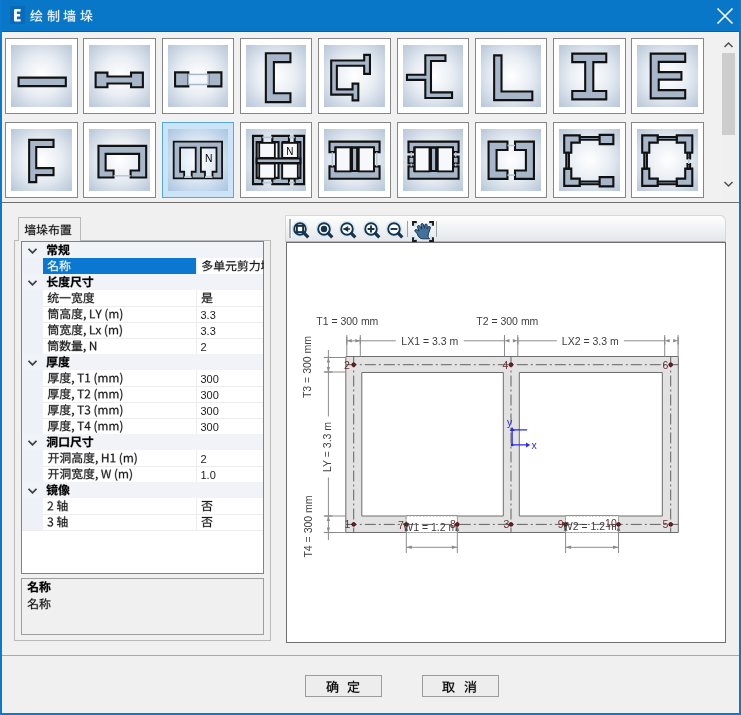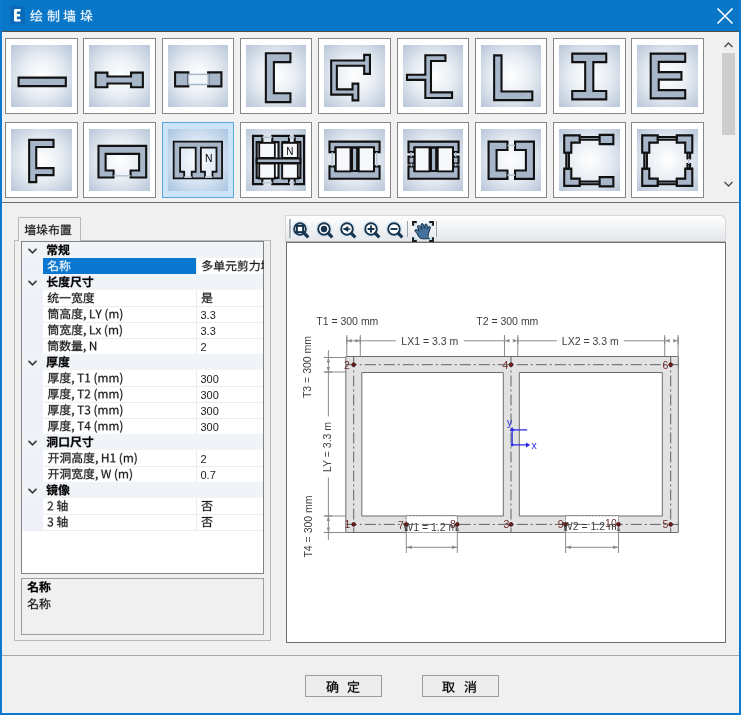--- a/index.html
+++ b/index.html
@@ -285,21 +285,21 @@
 <svg style="position:absolute;left:46.5px;top:449.7px;overflow:hidden;" width="92" height="16" viewBox="0 -12.48 92 16.20">
       <path d="M7.8,-8.4L7.8,-5.0L4.4,-5.0L4.4,-5.5L4.4,-8.4L7.8,-8.4ZM0.6,-5.0L0.6,-4.2L3.5,-4.2C3.3,-2.5 2.7,-0.9 0.6,0.3C0.9,0.5 1.2,0.8 1.4,1.0C3.6,-0.4 4.2,-2.3 4.4,-4.2L7.8,-4.2L7.8,1.0L8.7,1.0L8.7,-4.2L11.4,-4.2L11.4,-5.0L8.7,-5.0L8.7,-8.4L11.0,-8.4L11.0,-9.3L1.1,-9.3L1.1,-8.4L3.5,-8.4L3.5,-5.5L3.5,-5.0L0.6,-5.0ZM17.5,-7.6L17.5,-6.8L21.6,-6.8L21.6,-7.6L17.5,-7.6ZM13.0,-9.2C13.8,-8.9 14.7,-8.3 15.2,-7.9L15.7,-8.7C15.2,-9.0 14.2,-9.6 13.5,-9.9L13.0,-9.2ZM12.4,-6.0C13.2,-5.7 14.2,-5.1 14.6,-4.8L15.2,-5.5C14.7,-5.9 13.7,-6.4 12.9,-6.7L12.4,-6.0ZM12.8,0.1L13.6,0.7C14.2,-0.4 15.0,-1.8 15.6,-3.1L14.9,-3.7C14.3,-2.3 13.4,-0.8 12.8,0.1ZM15.9,-9.6L15.9,1.0L16.8,1.0L16.8,-8.8L22.2,-8.8L22.2,-0.2C22.2,0.0 22.2,0.1 22.0,0.1C21.8,0.1 21.2,0.1 20.5,0.1C20.6,0.3 20.7,0.7 20.8,1.0C21.7,1.0 22.3,1.0 22.6,0.8C23.0,0.6 23.1,0.4 23.1,-0.2L23.1,-9.6L15.9,-9.6ZM17.8,-5.6L17.8,-1.1L18.6,-1.1L18.6,-1.8L21.2,-1.8L21.2,-5.6L17.8,-5.6ZM18.6,-4.8L20.4,-4.8L20.4,-2.6L18.6,-2.6L18.6,-4.8ZM27.6,-6.8L32.3,-6.8L32.3,-5.7L27.6,-5.7L27.6,-6.8ZM26.8,-7.5L26.8,-5.0L33.2,-5.0L33.2,-7.5L26.8,-7.5ZM29.5,-10.1L29.5,-8.9L24.8,-8.9L24.8,-8.1L35.2,-8.1L35.2,-8.9L30.4,-8.9L30.4,-10.1L29.5,-10.1ZM25.3,-4.2L25.3,1.0L26.2,1.0L26.2,-3.5L33.9,-3.5L33.9,-0.1C33.9,0.0 33.8,0.1 33.6,0.1C33.4,0.1 32.7,0.1 31.9,0.1C32.1,0.3 32.2,0.7 32.2,0.9C33.2,0.9 33.9,0.9 34.3,0.8C34.7,0.6 34.8,0.4 34.8,-0.1L34.8,-4.2L25.3,-4.2ZM28.5,-2.0L31.5,-2.0L31.5,-0.8L28.5,-0.8L28.5,-2.0ZM27.7,-2.7L27.7,0.5L28.5,0.5L28.5,-0.2L32.3,-0.2L32.3,-2.7L27.7,-2.7ZM40.6,-7.8L40.6,-6.7L38.7,-6.7L38.7,-6.0L40.6,-6.0L40.6,-4.0L45.3,-4.0L45.3,-6.0L47.2,-6.0L47.2,-6.7L45.3,-6.7L45.3,-7.8L44.4,-7.8L44.4,-6.7L41.5,-6.7L41.5,-7.8L40.6,-7.8ZM44.4,-6.0L44.4,-4.7L41.5,-4.7L41.5,-6.0L44.4,-6.0ZM45.1,-2.5C44.6,-1.8 43.9,-1.3 43.1,-0.9C42.3,-1.4 41.6,-1.9 41.1,-2.5L45.1,-2.5ZM38.9,-3.2L38.9,-2.5L40.7,-2.5L40.2,-2.3C40.7,-1.6 41.4,-1.0 42.1,-0.6C41.0,-0.2 39.7,0.1 38.4,0.2C38.5,0.4 38.7,0.7 38.8,1.0C40.3,0.8 41.8,0.5 43.0,-0.1C44.2,0.4 45.5,0.8 47.0,1.0C47.1,0.8 47.3,0.4 47.5,0.2C46.2,0.1 45.0,-0.2 44.0,-0.6C45.0,-1.1 45.9,-1.9 46.4,-3.0L45.8,-3.3L45.7,-3.2L38.9,-3.2ZM37.5,-8.9L37.5,-5.4C37.5,-3.7 37.4,-1.2 36.4,0.5C36.6,0.6 37.0,0.8 37.1,1.0C38.2,-0.8 38.3,-3.6 38.3,-5.4L38.3,-8.1L47.3,-8.1L47.3,-8.9L42.8,-8.9L42.8,-10.1L41.9,-10.1L41.9,-8.9L37.5,-8.9ZM48.9,2.3C50.0,1.8 50.7,0.9 50.7,-0.2C50.7,-1.0 50.3,-1.5 49.7,-1.5C49.3,-1.5 48.9,-1.2 48.9,-0.7C48.9,-0.3 49.3,0.0 49.7,0.0L49.8,0.0C49.8,0.7 49.4,1.3 48.6,1.6L48.9,2.3ZM55.2,-0.0L56.3,-0.0L56.3,-4.2L60.4,-4.2L60.4,-0.0L61.6,-0.0L61.6,-8.8L60.4,-8.8L60.4,-5.1L56.3,-5.1L56.3,-8.8L55.2,-8.8L55.2,-0.0ZM63.8,-0.0L68.6,-0.0L68.6,-0.9L66.9,-0.9L66.9,-8.8L66.0,-8.8C65.6,-8.5 65.0,-8.3 64.2,-8.2L64.2,-7.5L65.8,-7.5L65.8,-0.9L63.8,-0.9L63.8,-0.0ZM75.0,2.4L75.6,2.1C74.6,0.3 74.1,-1.7 74.1,-3.7C74.1,-5.8 74.6,-7.8 75.6,-9.5L75.0,-9.8C73.9,-8.0 73.2,-6.1 73.2,-3.7C73.2,-1.4 73.9,0.6 75.0,2.4ZM77.3,-0.0L78.4,-0.0L78.4,-4.7C79.0,-5.4 79.5,-5.7 80.0,-5.7C80.8,-5.7 81.2,-5.2 81.2,-4.0L81.2,-0.0L82.3,-0.0L82.3,-4.7C82.9,-5.4 83.4,-5.7 84.0,-5.7C84.8,-5.7 85.2,-5.2 85.2,-4.0L85.2,-0.0L86.3,-0.0L86.3,-4.1C86.3,-5.8 85.6,-6.7 84.3,-6.7C83.5,-6.7 82.8,-6.2 82.1,-5.4C81.9,-6.2 81.3,-6.7 80.3,-6.7C79.5,-6.7 78.9,-6.2 78.3,-5.6L78.3,-5.6L78.2,-6.5L77.3,-6.5L77.3,-0.0ZM88.5,2.4C89.6,0.6 90.2,-1.4 90.2,-3.7C90.2,-6.1 89.6,-8.0 88.5,-9.8L87.8,-9.5C88.8,-7.8 89.3,-5.8 89.3,-3.7C89.3,-1.7 88.8,0.3 87.8,2.1L88.5,2.4Z" fill="#1a1a1a" stroke="#1a1a1a" stroke-width="0.25"></path>
     </svg>
 <div class="val" style="left:200.5px;top:452.5px">2</div>
 <div class="abs" style="left:22px;top:466px;width:21px;height:16px;background:#eef2f8"></div>
 <div class="row-sep" style="left:22px;top:481.5px;width:240.5px"></div>
 <div class="abs" style="left:196px;top:466px;width:1px;height:16px;background:#ededed"></div>
 <svg style="position:absolute;left:46.5px;top:465.7px;overflow:hidden;" width="87" height="16" viewBox="0 -12.48 87 16.20">
       <path d="M7.8,-8.4L7.8,-5.0L4.4,-5.0L4.4,-5.5L4.4,-8.4L7.8,-8.4ZM0.6,-5.0L0.6,-4.2L3.5,-4.2C3.3,-2.5 2.7,-0.9 0.6,0.3C0.9,0.5 1.2,0.8 1.4,1.0C3.6,-0.4 4.2,-2.3 4.4,-4.2L7.8,-4.2L7.8,1.0L8.7,1.0L8.7,-4.2L11.4,-4.2L11.4,-5.0L8.7,-5.0L8.7,-8.4L11.0,-8.4L11.0,-9.3L1.1,-9.3L1.1,-8.4L3.5,-8.4L3.5,-5.5L3.5,-5.0L0.6,-5.0ZM17.5,-7.6L17.5,-6.8L21.6,-6.8L21.6,-7.6L17.5,-7.6ZM13.0,-9.2C13.8,-8.9 14.7,-8.3 15.2,-7.9L15.7,-8.7C15.2,-9.0 14.2,-9.6 13.5,-9.9L13.0,-9.2ZM12.4,-6.0C13.2,-5.7 14.2,-5.1 14.6,-4.8L15.2,-5.5C14.7,-5.9 13.7,-6.4 12.9,-6.7L12.4,-6.0ZM12.8,0.1L13.6,0.7C14.2,-0.4 15.0,-1.8 15.6,-3.1L14.9,-3.7C14.3,-2.3 13.4,-0.8 12.8,0.1ZM15.9,-9.6L15.9,1.0L16.8,1.0L16.8,-8.8L22.2,-8.8L22.2,-0.2C22.2,0.0 22.2,0.1 22.0,0.1C21.8,0.1 21.2,0.1 20.5,0.1C20.6,0.3 20.7,0.7 20.8,1.0C21.7,1.0 22.3,1.0 22.6,0.8C23.0,0.6 23.1,0.4 23.1,-0.2L23.1,-9.6L15.9,-9.6ZM17.8,-5.6L17.8,-1.1L18.6,-1.1L18.6,-1.8L21.2,-1.8L21.2,-5.6L17.8,-5.6ZM18.6,-4.8L20.4,-4.8L20.4,-2.6L18.6,-2.6L18.6,-4.8ZM30.3,-2.3L30.3,-0.3C30.3,0.6 30.6,0.8 31.8,0.8C32.1,0.8 33.8,0.8 34.0,0.8C35.1,0.8 35.4,0.4 35.5,-1.4C35.3,-1.5 34.9,-1.6 34.7,-1.8C34.7,-0.2 34.6,0.0 34.0,0.0C33.6,0.0 32.2,0.0 31.9,0.0C31.3,0.0 31.2,-0.0 31.2,-0.4L31.2,-2.3L30.3,-2.3ZM29.3,-3.8L29.3,-2.8C29.3,-1.9 29.0,-0.5 24.5,0.4C24.7,0.6 25.0,0.9 25.1,1.1C29.7,0.1 30.3,-1.6 30.3,-2.8L30.3,-3.8L29.3,-3.8ZM26.4,-5.0L26.4,-1.2L27.3,-1.2L27.3,-4.2L32.6,-4.2L32.6,-1.3L33.6,-1.3L33.6,-5.0L26.4,-5.0ZM29.2,-9.9C29.3,-9.6 29.5,-9.3 29.6,-9.0L24.9,-9.0L24.9,-6.8L25.8,-6.8L25.8,-8.2L34.2,-8.2L34.2,-6.8L35.1,-6.8L35.1,-9.0L30.7,-9.0C30.6,-9.4 30.3,-9.9 30.1,-10.2L29.2,-9.9ZM31.2,-7.8L31.2,-7.0L28.8,-7.0L28.8,-7.8L27.9,-7.8L27.9,-7.0L26.1,-7.0L26.1,-6.3L27.9,-6.3L27.9,-5.4L28.8,-5.4L28.8,-6.3L31.2,-6.3L31.2,-5.4L32.1,-5.4L32.1,-6.3L33.9,-6.3L33.9,-7.0L32.1,-7.0L32.1,-7.8L31.2,-7.8ZM40.6,-7.8L40.6,-6.7L38.7,-6.7L38.7,-6.0L40.6,-6.0L40.6,-4.0L45.3,-4.0L45.3,-6.0L47.2,-6.0L47.2,-6.7L45.3,-6.7L45.3,-7.8L44.4,-7.8L44.4,-6.7L41.5,-6.7L41.5,-7.8L40.6,-7.8ZM44.4,-6.0L44.4,-4.7L41.5,-4.7L41.5,-6.0L44.4,-6.0ZM45.1,-2.5C44.6,-1.8 43.9,-1.3 43.1,-0.9C42.3,-1.4 41.6,-1.9 41.1,-2.5L45.1,-2.5ZM38.9,-3.2L38.9,-2.5L40.7,-2.5L40.2,-2.3C40.7,-1.6 41.4,-1.0 42.1,-0.6C41.0,-0.2 39.7,0.1 38.4,0.2C38.5,0.4 38.7,0.7 38.8,1.0C40.3,0.8 41.8,0.5 43.0,-0.1C44.2,0.4 45.5,0.8 47.0,1.0C47.1,0.8 47.3,0.4 47.5,0.2C46.2,0.1 45.0,-0.2 44.0,-0.6C45.0,-1.1 45.9,-1.9 46.4,-3.0L45.8,-3.3L45.7,-3.2L38.9,-3.2ZM37.5,-8.9L37.5,-5.4C37.5,-3.7 37.4,-1.2 36.4,0.5C36.6,0.6 37.0,0.8 37.1,1.0C38.2,-0.8 38.3,-3.6 38.3,-5.4L38.3,-8.1L47.3,-8.1L47.3,-8.9L42.8,-8.9L42.8,-10.1L41.9,-10.1L41.9,-8.9L37.5,-8.9ZM48.9,2.3C50.0,1.8 50.7,0.9 50.7,-0.2C50.7,-1.0 50.3,-1.5 49.7,-1.5C49.3,-1.5 48.9,-1.2 48.9,-0.7C48.9,-0.3 49.3,0.0 49.7,0.0L49.8,0.0C49.8,0.7 49.4,1.3 48.6,1.6L48.9,2.3ZM56.2,-0.0L57.5,-0.0L58.8,-5.3C59.0,-6.0 59.1,-6.6 59.3,-7.3L59.3,-7.3C59.5,-6.6 59.6,-6.0 59.7,-5.3L61.1,-0.0L62.4,-0.0L64.2,-8.8L63.2,-8.8L62.2,-4.0C62.1,-3.1 61.9,-2.1 61.8,-1.2L61.7,-1.2C61.5,-2.1 61.3,-3.1 61.1,-4.0L59.8,-8.8L58.8,-8.8L57.6,-4.0C57.4,-3.1 57.2,-2.1 57.0,-1.2L56.9,-1.2C56.7,-2.1 56.6,-3.1 56.4,-4.0L55.5,-8.8L54.3,-8.8L56.2,-0.0ZM70.1,2.4L70.8,2.1C69.8,0.3 69.3,-1.7 69.3,-3.7C69.3,-5.8 69.8,-7.8 70.8,-9.5L70.1,-9.8C69.0,-8.0 68.4,-6.1 68.4,-3.7C68.4,-1.4 69.0,0.6 70.1,2.4ZM72.4,-0.0L73.5,-0.0L73.5,-4.7C74.1,-5.4 74.7,-5.7 75.1,-5.7C76.0,-5.7 76.4,-5.2 76.4,-4.0L76.4,-0.0L77.4,-0.0L77.4,-4.7C78.1,-5.4 78.6,-5.7 79.1,-5.7C79.9,-5.7 80.3,-5.2 80.3,-4.0L80.3,-0.0L81.4,-0.0L81.4,-4.1C81.4,-5.8 80.8,-6.7 79.4,-6.7C78.6,-6.7 78.0,-6.2 77.3,-5.4C77.0,-6.2 76.5,-6.7 75.5,-6.7C74.7,-6.7 74.0,-6.2 73.4,-5.6L73.4,-5.6L73.3,-6.5L72.4,-6.5L72.4,-0.0ZM83.6,2.4C84.7,0.6 85.4,-1.4 85.4,-3.7C85.4,-6.1 84.7,-8.0 83.6,-9.8L82.9,-9.5C84.0,-7.8 84.5,-5.8 84.5,-3.7C84.5,-1.7 84.0,0.3 82.9,2.1L83.6,2.4Z" fill="#1a1a1a" stroke="#1a1a1a" stroke-width="0.25"></path>
     </svg>
-<div class="val" style="left:200.5px;top:468.5px">0.7</div>
+<div class="val" style="left:200.5px;top:468.5px">1.0</div>
 <div class="abs" style="left:22px;top:482px;width:21px;height:16px;background:#eef2f8"></div>
 <div class="abs" style="left:22px;top:482px;width:240.5px;height:16px;background:#f0f3f7"></div>
 <svg class="abs" style="left:27.5px;top:487.5px" width="9" height="6" viewBox="0 0 9 6">
       <path d="M0.5,0.8 L4.5,4.8 L8.5,0.8" stroke="#404040" stroke-width="1.8" fill="none"></path>
     </svg>
 <svg style="position:absolute;left:46.0px;top:481.7px;overflow:hidden;" width="26" height="16" viewBox="0 -12.48 26 16.20">
       <path d="M6.7,-3.5L9.7,-3.5L9.7,-3.0L6.7,-3.0L6.7,-3.5ZM6.7,-4.9L9.7,-4.9L9.7,-4.3L6.7,-4.3L6.7,-4.9ZM7.4,-8.4L9.2,-8.4C9.1,-8.1 9.0,-7.7 8.9,-7.4L7.7,-7.4C7.6,-7.6 7.5,-8.0 7.4,-8.4ZM7.4,-10.0L7.6,-9.5L5.3,-9.5L5.3,-8.4L7.1,-8.4L6.2,-8.2C6.3,-7.9 6.4,-7.6 6.4,-7.4L5.0,-7.4L5.0,-6.2L11.5,-6.2L11.5,-7.4L10.1,-7.4L10.5,-8.2L9.5,-8.4L11.2,-8.4L11.2,-9.5L9.0,-9.5C8.9,-9.8 8.8,-10.1 8.7,-10.3L7.4,-10.0ZM5.5,-5.7L5.5,-2.1L6.5,-2.1C6.3,-1.0 6.0,-0.4 4.3,0.0C4.6,0.3 5.0,0.8 5.1,1.1C7.1,0.5 7.7,-0.5 7.8,-2.1L8.5,-2.1L8.5,-0.4C8.5,0.6 8.7,0.9 9.8,0.9C10.0,0.9 10.4,0.9 10.6,0.9C11.3,0.9 11.6,0.5 11.7,-0.7C11.4,-0.8 10.9,-1.0 10.6,-1.2C10.6,-0.3 10.6,-0.1 10.4,-0.1C10.3,-0.1 10.1,-0.1 10.0,-0.1C9.9,-0.1 9.8,-0.2 9.8,-0.5L9.8,-2.1L11.1,-2.1L11.1,-5.7L5.5,-5.7ZM0.6,-4.3L0.6,-3.0L2.1,-3.0L2.1,-1.4C2.1,-0.9 1.6,-0.4 1.3,-0.2C1.6,0.1 1.9,0.7 2.0,1.0C2.3,0.8 2.7,0.5 5.0,-0.9C4.9,-1.2 4.7,-1.7 4.7,-2.1L3.4,-1.4L3.4,-3.0L4.9,-3.0L4.9,-4.3L3.4,-4.3L3.4,-5.5L4.6,-5.5L4.6,-6.8L1.6,-6.8C1.8,-7.1 2.0,-7.4 2.2,-7.8L4.7,-7.8L4.7,-9.0L2.9,-9.0C3.0,-9.3 3.1,-9.5 3.2,-9.8L1.9,-10.2C1.6,-9.1 1.0,-8.1 0.2,-7.4C0.5,-7.1 0.8,-6.3 0.9,-6.0L1.2,-6.4L1.2,-5.5L2.1,-5.5L2.1,-4.3L0.6,-4.3ZM17.9,-8.4L19.7,-8.4C19.5,-8.2 19.4,-8.0 19.2,-7.8L17.4,-7.8C17.5,-8.0 17.7,-8.2 17.9,-8.4ZM22.7,-4.7C22.4,-4.3 21.9,-3.9 21.5,-3.6C21.3,-4.0 21.2,-4.5 21.1,-4.9L23.2,-4.9L23.2,-7.8L20.8,-7.8C21.0,-8.1 21.3,-8.6 21.5,-8.9L20.7,-9.5L20.4,-9.5L18.6,-9.5L18.9,-9.9L17.5,-10.2C17.1,-9.3 16.3,-8.2 15.1,-7.4C15.4,-7.3 15.7,-7.0 16.0,-6.8L16.0,-4.9L17.8,-4.9C17.1,-4.5 16.2,-4.2 15.4,-3.9C15.6,-3.7 16.0,-3.2 16.1,-3.0C16.7,-3.2 17.4,-3.5 18.0,-3.8L18.3,-3.6C17.5,-3.0 16.4,-2.5 15.4,-2.2C15.7,-2.0 15.9,-1.6 16.1,-1.3C16.9,-1.7 18.0,-2.2 18.8,-2.8C18.9,-2.7 19.0,-2.5 19.1,-2.4C18.1,-1.6 16.5,-0.7 15.2,-0.4C15.5,-0.1 15.8,0.3 16.0,0.7C16.5,0.5 17.0,0.2 17.5,-0.1C17.7,0.3 17.8,0.7 17.8,1.1C18.1,1.1 18.4,1.1 18.7,1.1C19.2,1.1 19.6,1.0 20.0,0.6C20.9,-0.2 20.9,-2.8 19.0,-4.4C19.2,-4.6 19.4,-4.8 19.7,-4.9L19.9,-4.9C20.4,-2.5 21.3,-0.5 22.9,0.6C23.1,0.2 23.5,-0.3 23.8,-0.5C23.0,-1.0 22.4,-1.7 22.0,-2.5C22.5,-2.9 23.1,-3.4 23.6,-3.8L22.7,-4.7ZM17.3,-6.8L18.9,-6.8L18.9,-5.9L17.3,-5.9L17.3,-6.8ZM20.1,-6.8L21.8,-6.8L21.8,-5.9L20.1,-5.9L20.1,-6.8ZM19.3,-1.2C19.3,-0.8 19.2,-0.5 19.0,-0.3C18.9,-0.1 18.7,-0.1 18.4,-0.1C18.2,-0.1 17.9,-0.1 17.6,-0.1C18.2,-0.5 18.8,-0.8 19.3,-1.2ZM14.5,-10.2C14.0,-8.4 13.1,-6.7 12.1,-5.5C12.4,-5.1 12.7,-4.3 12.8,-4.0C13.1,-4.3 13.3,-4.6 13.6,-4.9L13.6,1.1L14.9,1.1L14.9,-7.4C15.3,-8.2 15.6,-9.0 15.9,-9.8L14.5,-10.2Z" fill="#000" stroke="#000" stroke-width="0.25"></path>
     </svg>
 <div class="abs" style="left:22px;top:498px;width:21px;height:16px;background:#eef2f8"></div>
 <div class="row-sep" style="left:22px;top:513.5px;width:240.5px"></div>

